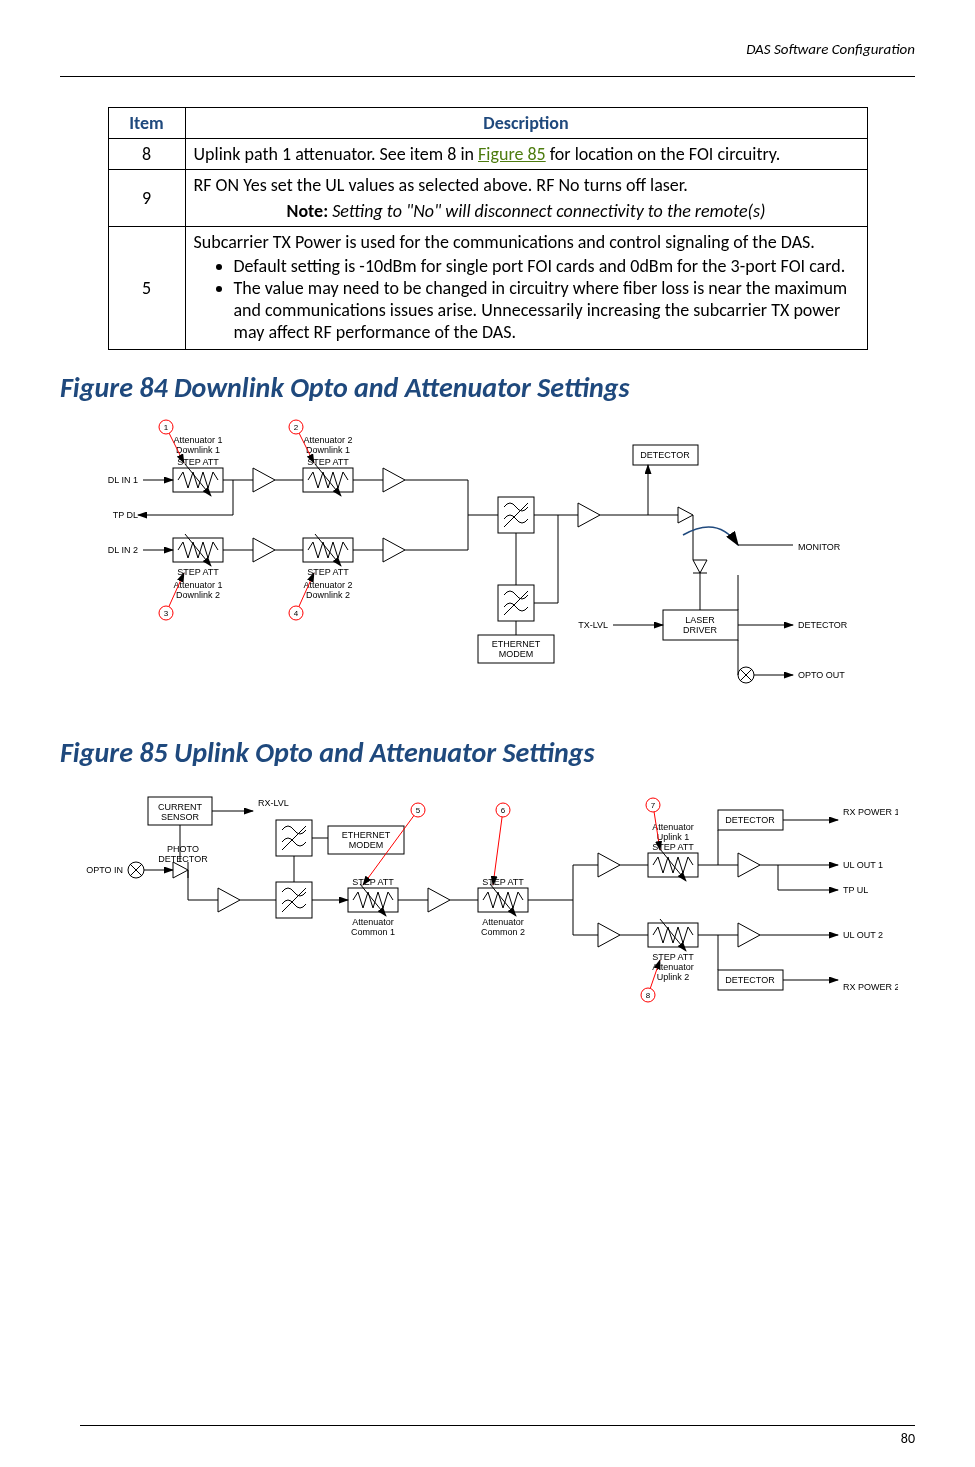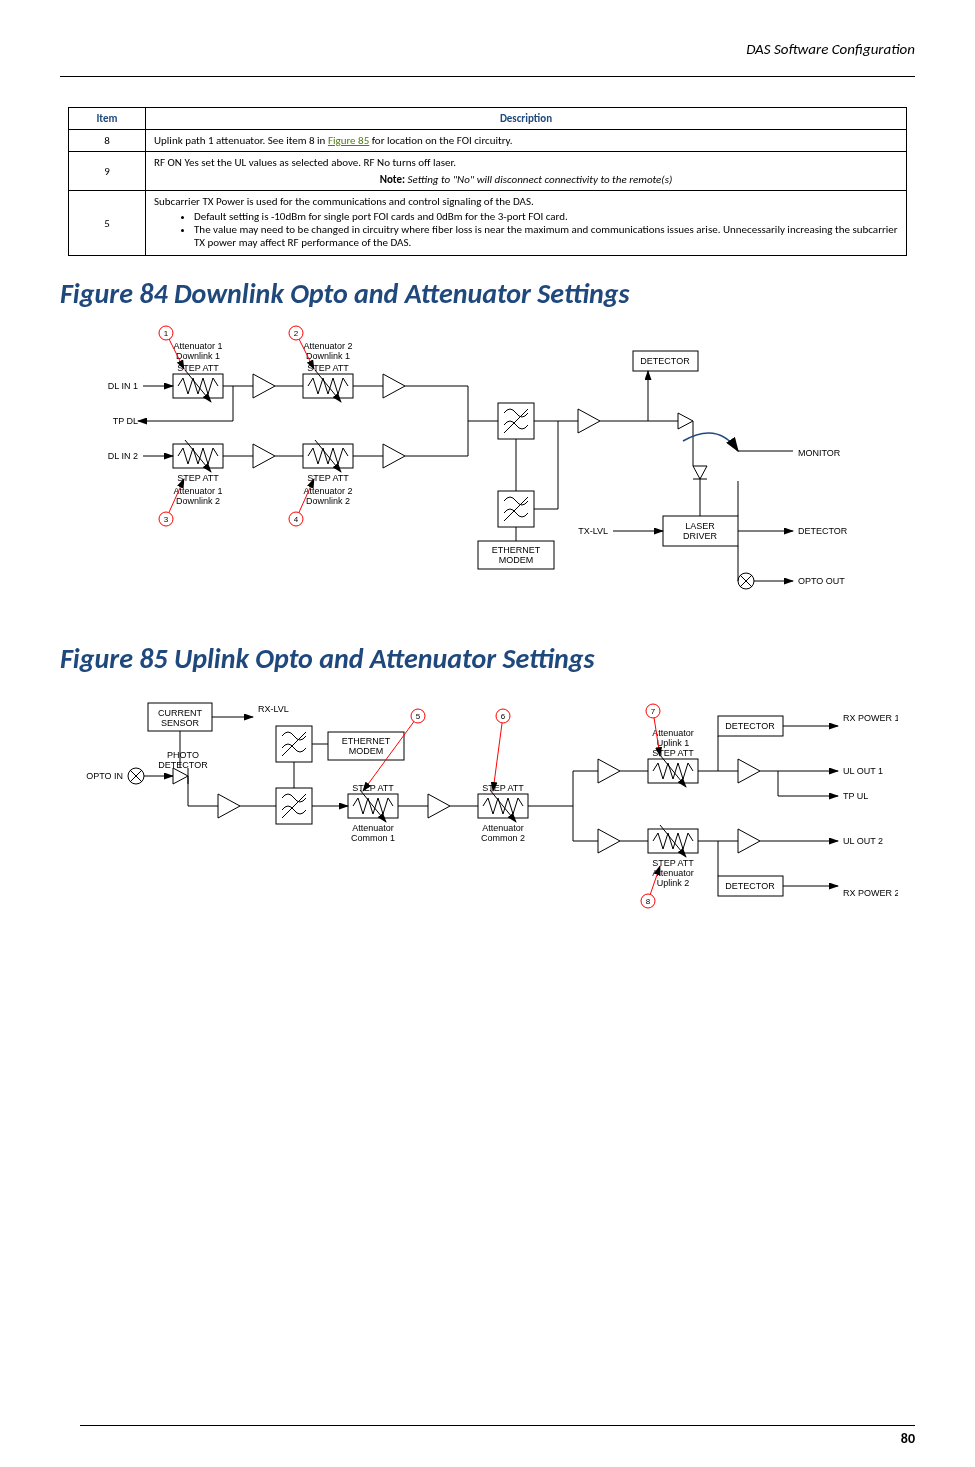--- a/index.html
+++ b/index.html
@@ -21,27 +21,26 @@
   }
   .footer {
     position: absolute;
     bottom: 20px;
     right: 60px;
     font-size: 14px;
     border-top: 1px solid #000;
     width: 835px;
     text-align: right;
     padding-top: 4px;
-    font-weight: bold;
   }
   table.main {
     border-collapse: collapse;
-    width: 839px;
+    width: 760px;
     margin: 0 auto 20px;
-    font-size: 11px;
+    font-size: 18px;
   }
   table.main th, table.main td {
     border: 1px solid #000;
     padding: 4px 8px;
     vertical-align: top;
   }
   table.main th {
     color: #1F497D;
     font-weight: bold;
     text-align: center;

